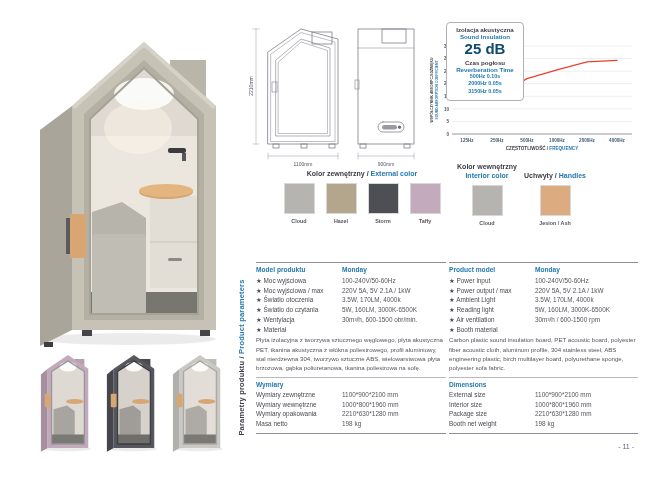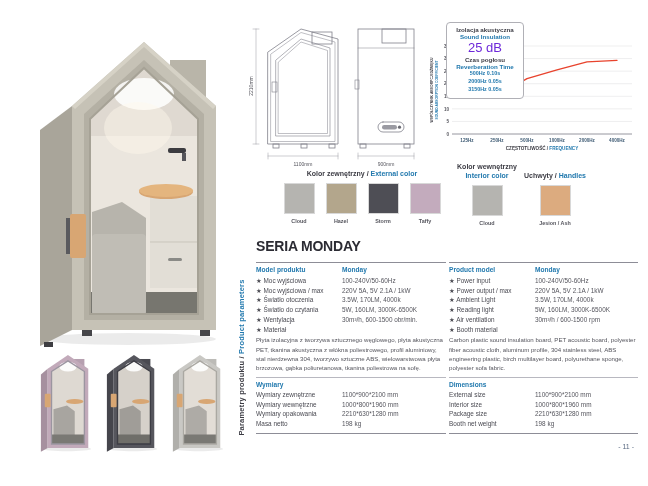--- a/index.html
+++ b/index.html
@@ -39,21 +39,21 @@
     font-size:6.6px; margin-bottom:2px; }
   .dims-rows { border-bottom:1px solid #8d8d97; padding-bottom:4px; }
 
   
   #chart-wrap { left:428px; top:20px; width:214px; height:140px; }
   #chart-svg { position:absolute; left:0; top:0; }
   #insulation-box { position:absolute; left:18px; top:2px; width:78px; background:#fff;
     border:1px solid #b0b0b6; border-radius:4px; text-align:center; padding:3px 2px 4px 2px; }
   #insulation-box .t-pl { font-size:6.2px; font-weight:bold; color:#3c3c44; }
   #insulation-box .t-en { font-size:6.2px; font-weight:bold; color:#2279ae; }
-  #insulation-box .big { font-size:13px; font-weight:normal; color:#6d28d9; line-height:1.1; margin:1px 0; }
+  #insulation-box .big { font-size:15px; font-weight:bold; color:#0c4a6e; line-height:1.1; margin:1px 0; }
   #insulation-box .rev { font-size:5.4px; font-weight:bold; color:#2279ae; line-height:1.45; }
 
   
   #page-number { right:14px; top:443px; font-size:7px; color:#5b6b83; }
 
   
   svg { display:block; }
 </style>
 </head>
 <body>
@@ -265,21 +265,20 @@
       <span>Uchwyty / </span><span class="en">Handles</span>
     </div>
     <div class="swatch-row">
       <div class="swatch-item">
         <div class="swatch" style="background: rgb(220, 171, 127);"></div>
         <div class="swatch-name">Jesion / Ash</div>
       </div>
     </div>
   </div>
 
-  <div id="series-title" class="abs">SERIA MONDAY</div>
 
   <div class="abs spec-table" style="left:256px; top:262px;">
     <div class="spec-head">
       <span class="c1">Model produktu</span>
       <span class="c2">Monday</span>
     </div>
     <div>
         <div class="srow">
           <span class="slabel">★ Moc wyjściowa</span>
           <span class="sval">100-240V/50-60Hz</span>

